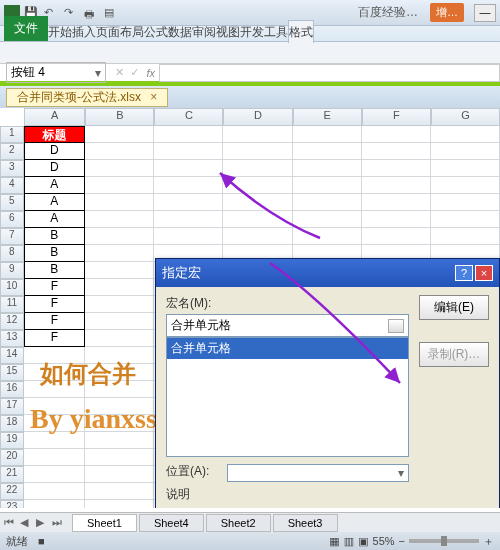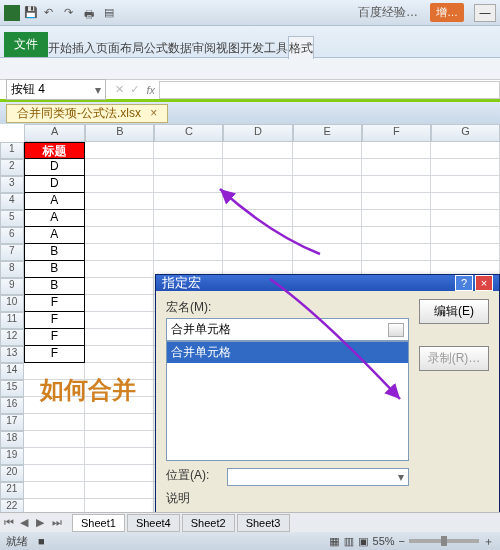--- a/index.html
+++ b/index.html
@@ -6,28 +6,28 @@
 body { width: 500px; height: 550px; background: #fff; overflow: hidden; position: relative; font-size: 11px; }
 
 .titlebar { background: linear-gradient(#e8f0f8,#d0dce8); height: 26px; display: flex; align-items: center; padding: 0 4px; gap: 4px; border-bottom: 1px solid #b0c0d0; }
 .titlebar .ico { width: 16px; height: 16px; background: #2a7030; }
 .qat { display: flex; gap: 6px; align-items: center; }
 .qat span { width: 14px; height: 14px; display: inline-block; color: #555; }
 .titlebar .title { margin-left: auto; color: #555; font-size: 12px; }
 .tbtn { margin-left: 8px; background: #e07030; color: #fff; padding: 2px 6px; font-size: 11px; border-radius: 2px; }
 .wmin { margin-left: 6px; width: 22px; height: 18px; border: 1px solid #aaa; background: #eee; text-align: center; line-height: 14px; }
 
-.ribbon-tabs { background: linear-gradient(#e8f0f8,#dce8f4); height: 32px; display: flex; align-items: flex-end; padding-left: 4px; border-bottom: 1px solid #b0c0d0; }
+.ribbon-tabs { background: linear-gradient(#e8f0f8,#dce8f4); height: 16px; display: flex; align-items: flex-end; padding-left: 4px; border-bottom: 1px solid #b0c0d0; }
 .rfile { background: #1e8a3a; color: #fff; padding: 4px 10px; font-size: 12px; }
 .rtab { padding: 4px 0; font-size: 12px; color: #444; cursor: pointer; }
 .rtab.active { background: #f0f4f8; border: 1px solid #b0c0d0; border-bottom: none; }
 
 .ribbon-body { height: 22px; background: #f0f4f8; border-bottom: 1px solid #ccc; }
 
-.namebox-row { height: 22px; display: flex; align-items: center; border-bottom: 3px solid #84cc16; background: #fff; }
+.namebox-row { height: 22px; display: flex; align-items: center; border-bottom: 5px solid #84cc16; background: #fff; }
 .namebox { width: 100px; border: 1px solid #bbb; margin: 2px 6px; padding: 1px 4px; display: flex; align-items: center; font-size: 12px; }
 .namebox .dd { margin-left: auto; color: #666; }
 .fxlabel { font-style: italic; color: #888; margin: 0 4px; }
 .fbar { flex: 1; border: 1px solid #ccc; height: 18px; }
 
 .doctab { background: linear-gradient(#dce8f4,#c8d8e8); height: 22px; display: flex; align-items: center; padding-left: 6px; }
 .doctab-inner { background: #fff8d0; border: 1px solid #c0b070; padding: 0 10px; font-size: 12px; color: #8a5a00; }
 
 .grid { position: relative; height: 400px; background: #fff; overflow: hidden; }
 .colhdrs { display: flex; margin-left: 24px; }
@@ -40,21 +40,21 @@
 .cell.first { width: 62px; }
 .hdrcell { background: #ff0000; color: #fff; font-weight: bold; border: 1px solid #000; }
 .datacell { border: 1px solid #000; border-top: none; }
 
 .wm1 { position: absolute; left: 40px; top: 250px; font-size: 24px; font-weight: bold; color: #d08020; }
 .wm2 { position: absolute; left: 30px; top: 295px; font-size: 28px; font-weight: bold; color: #e09030; font-family: "Comic Sans MS", cursive; }
 .wm3 { position: absolute; right: 4px; bottom: 4px; font-size: 22px; font-weight: bold; color: rgba(180,180,180,0.6); font-style: italic; }
 .wm4 { position: absolute; right: 4px; bottom: -10px; font-size: 11px; color: rgba(120,120,120,0.7); }
 
 .dialog { position: absolute; left: 155px; top: 150px; width: 345px; height: 290px; background: #ece9d8; border: 1px solid #0a246a; box-shadow: 2px 2px 6px rgba(0,0,0,0.4); }
-.dlg-title { background: linear-gradient(#3a6ed5,#2353b8); color: #fff; height: 16px; display: flex; align-items: center; padding: 0 6px; font-size: 13px; }
+.dlg-title { background: linear-gradient(#3a6ed5,#2353b8); color: #fff; height: 28px; display: flex; align-items: center; padding: 0 6px; font-size: 13px; }
 .dlg-title .dclose { margin-left: auto; display: flex; gap: 2px; }
 .dlg-title .dclose span { width: 18px; height: 16px; background: #d44; border: 1px solid #fff; text-align: center; line-height: 14px; font-size: 11px; }
 .dlg-title .dclose .help { background: #4a80e0; }
 .dlg-body { padding: 8px 10px; display: flex; gap: 10px; }
 .dlg-left { flex: 1; }
 .lbl { font-size: 12px; color: #333; margin-bottom: 2px; }
 .mname { width: 100%; border: 1px solid #7f9db9; background: #fff; padding: 2px 4px; font-size: 12px; display: flex; align-items: center; }
 .mname .refico { margin-left: auto; width: 16px; height: 14px; border: 1px solid #aaa; background: linear-gradient(#fff,#ddd); }
 .mlist { width: 100%; height: 120px; border: 1px solid #7f9db9; background: #fff; margin-top: 0; overflow: hidden; }
 .mlist-item { background: #316ac5; color: #fff; padding: 2px 4px; font-size: 12px; }
@@ -62,21 +62,21 @@
 .locsel { flex: 1; border: 1px solid #7f9db9; background: #fff; padding: 1px 4px; font-size: 12px; display: flex; }
 .locsel .dd { margin-left: auto; color: #666; }
 .dlg-right { width: 70px; display: flex; flex-direction: column; gap: 22px; }
 .dbtn { border: 1px solid #888; background: linear-gradient(#fff,#e4e4e4); padding: 3px 6px; font-size: 12px; text-align: center; }
 
 .arrow { position: absolute; pointer-events: none; }
 
 .sheetbar { position: absolute; bottom: 18px; left: 0; right: 0; height: 20px; background: #e8ecf0; border-top: 1px solid #bbb; display: flex; align-items: center; font-size: 11px; }
 .sheetbar .nav { display: flex; gap: 2px; padding: 0 4px; }
 .sheetbar .nav span { width: 14px; color: #666; }
-.sheet { padding: 2px 8px; border: 1px solid #bbb; background: #fff; margin-left: 2px; }
+.sheet { padding: 2px 14px; border: 1px solid #bbb; background: #fff; margin-left: 2px; }
 
 .status { position: absolute; bottom: 0; left: 0; right: 0; height: 18px; background: linear-gradient(#dce4ec,#c8d4e0); display: flex; align-items: center; padding: 0 6px; font-size: 11px; color: #444; gap: 10px; }
 .status .zoom { margin-left: auto; display: flex; align-items: center; gap: 4px; }
 .status .slider { width: 70px; height: 4px; background: #aaa; position: relative; }
 .status .slider .th { position: absolute; left: 32px; top: -3px; width: 6px; height: 10px; background: #888; }
 </style>
 </head>
 <body>
 
 <div class="titlebar">
@@ -354,20 +354,21 @@
         <div class="cell"></div>
         <div class="cell"></div>
         <div class="cell"></div>
         <div class="cell"></div>
         <div class="cell"></div>
         <div class="cell"></div>
       </div>
     </div>
 
   <div class="wm1">如何合并</div>
+  <div class="wm2">By  yianxss</div>
   <div class="wm3">百度经验</div>
   <div class="wm4">jiaochen.bandian.com</div>
 
   <div class="dialog">
     <div class="dlg-title">
       <span>指定宏</span>
       <div class="dclose">
         <span class="help">?</span>
         <span>×</span>
       </div>

